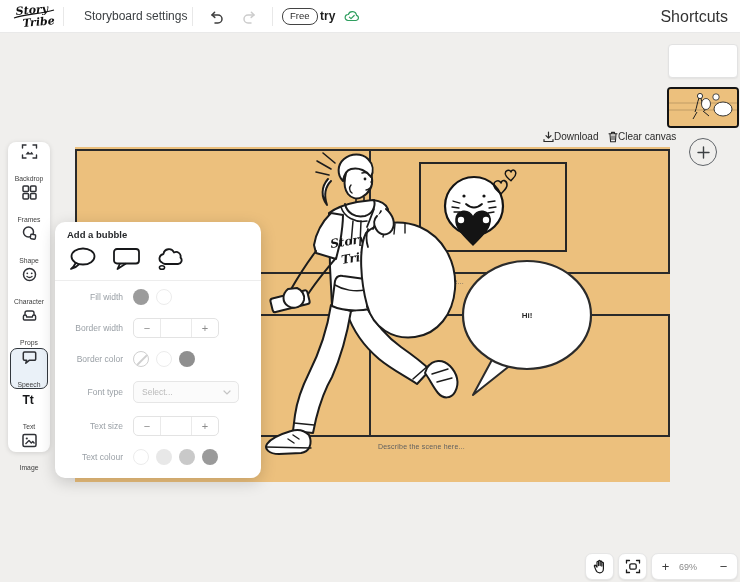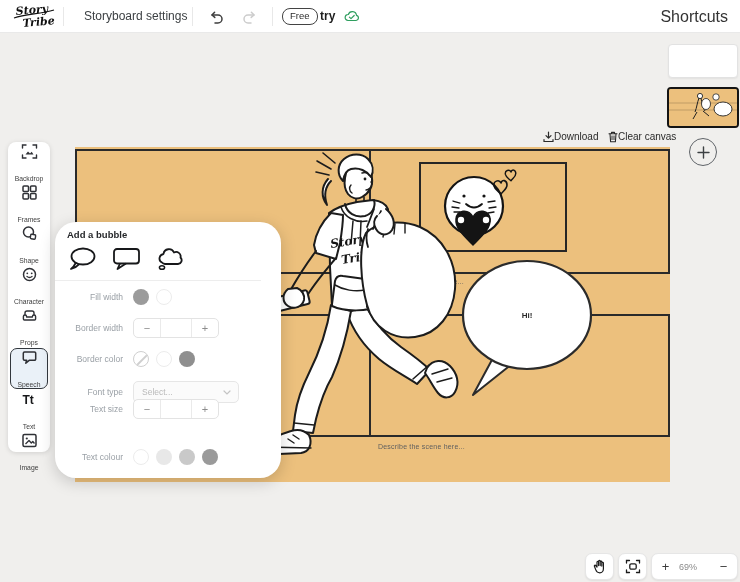--- a/index.html
+++ b/index.html
@@ -31,21 +31,21 @@
   .desc { position:absolute; font-size:7px; color:#5f5f5f; letter-spacing:.2px; white-space:nowrap; }
   .innerframe { position:absolute; left:344px; top:15px; width:148px; height:90px; border:2px solid #262626; }
 
   
   .sidebar { position:absolute; left:8px; top:142px; width:42px; height:310px; background:#fff; border-radius:8px; box-shadow:0 1px 5px rgba(0,0,0,.13); z-index:10; display:flex; flex-direction:column; }
   .sb-item { flex:1; display:flex; flex-direction:column; align-items:center; justify-content:center; gap:15px; cursor:pointer; border-radius:7px; margin:1px 2px; }
   .sb-item span.lbl { font-size:6.8px; color:#3f3f3f; }
   .sb-item.selected { background:#eaf1f8; border:1.5px solid #32373d; }
 
   
-  .popup { position:absolute; left:55px; top:222px; width:226px; height:256px; background:#fff; border-radius:21px; box-shadow:0 4px 16px rgba(0,0,0,.18); z-index:20; }
+  .popup { position:absolute; left:55px; top:222px; width:206px; height:256px; background:#fff; border-radius:10px; box-shadow:0 4px 16px rgba(0,0,0,.18); z-index:20; }
   .pp-title { position:absolute; left:12px; top:7px; font-size:9.5px; font-weight:bold; color:#26282b; }
   .pp-icons { position:absolute; left:12px; top:24px; display:flex; gap:9px; }
   .pp-icon { width:34px; height:26px; display:flex; align-items:center; justify-content:center; cursor:pointer; background:none; border:none; }
   .pp-div { position:absolute; left:0; top:58px; width:206px; height:1px; background:#ededed; }
   .pp-row { position:absolute; left:0; width:206px; }
   .pp-label { position:absolute; left:0; width:68px; text-align:right; font-size:8.5px; color:#9aa0a6; }
   .swatch { width:16px; height:16px; border-radius:50%; display:inline-block; cursor:pointer; }
   .sw-wrap { position:absolute; left:78px; display:flex; gap:7px; }
   .sw-none { position:relative; overflow:hidden; }
   .sw-none:after { content:""; position:absolute; left:-2px; top:6.5px; width:20px; height:1.5px; background:#cfcfcf; transform:rotate(-45deg); }
@@ -343,21 +343,21 @@
 
   <div class="pp-row" style="top:129px;height:16px;">
     <span class="pp-label" style="line-height:16px">Border color</span>
     <span class="sw-wrap" style="top:0">
       <span class="swatch sw-none" style="background:#ffffff;border:1px solid #cfcfcf"></span>
       <span class="swatch" style="background:#ffffff;border:1px solid #ececec"></span>
       <span class="swatch" style="background:#8f8f8f"></span>
     </span>
   </div>
 
-  <div class="pp-row" style="top:177px;height:20px;">
+  <div class="pp-row" style="top:194px;height:20px;">
     <span class="pp-label" style="line-height:20px">Text size</span>
     <span class="stepper">
       <button class="st-btn">−</button>
       <span class="st-mid"></span>
       <button class="st-btn">+</button>
     </span>
   </div>
 
   <div class="pp-row" style="top:227px;height:16px;padding-left:20px;">
     <span class="pp-label" style="line-height:16px">Text colour</span>

